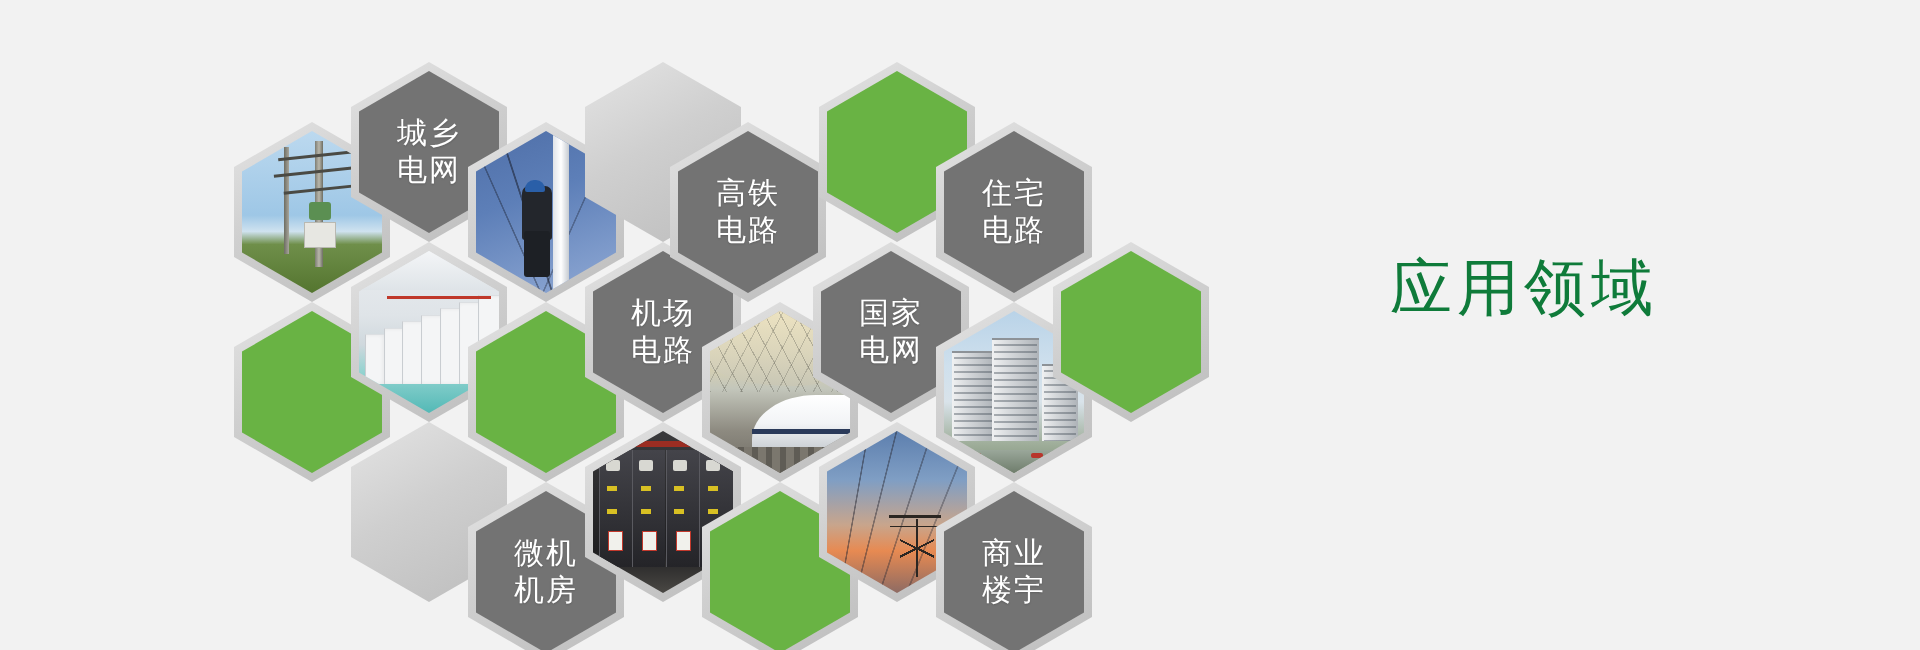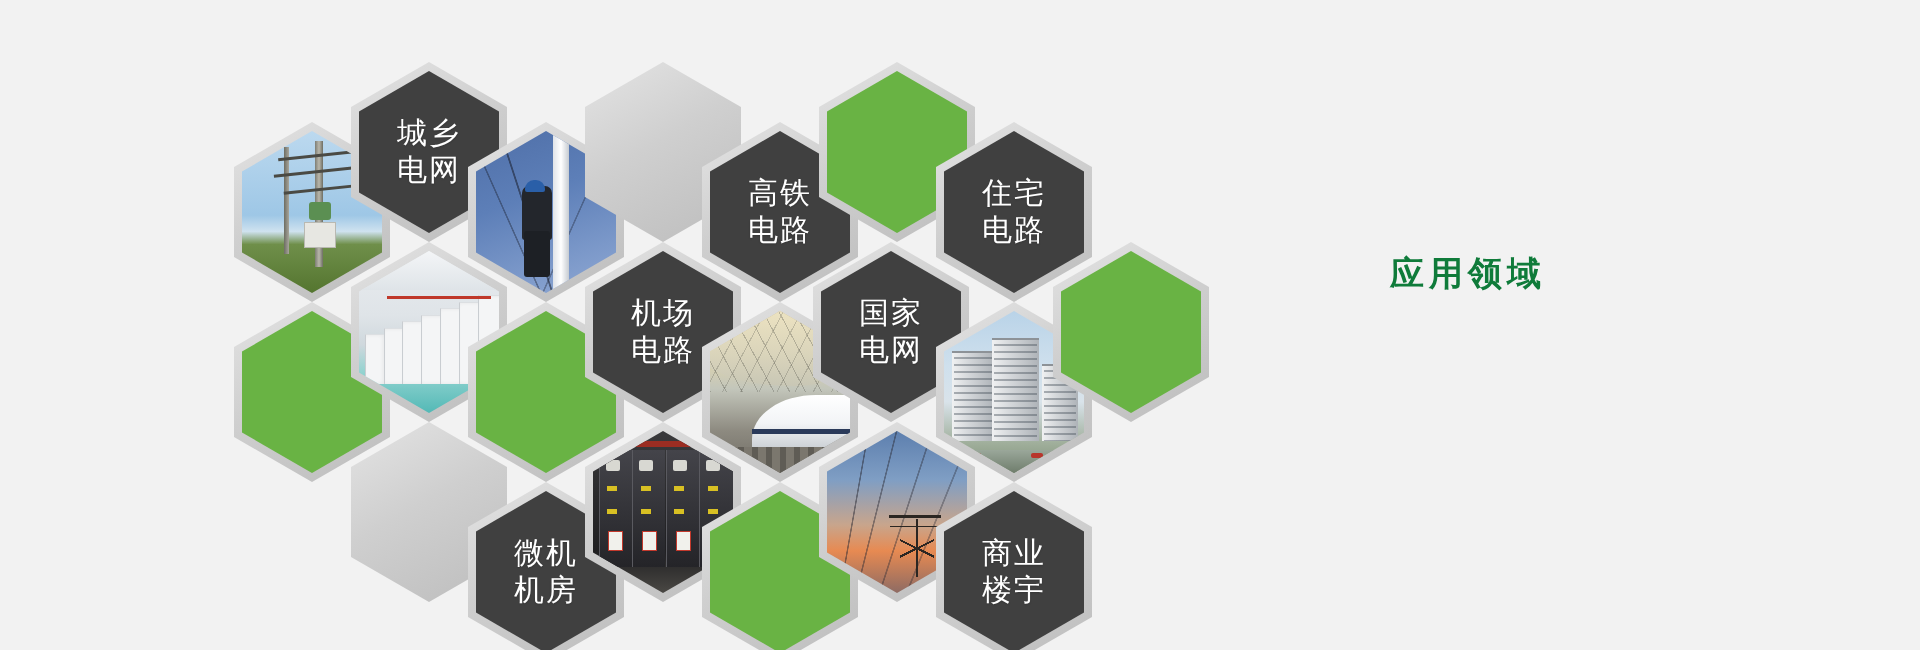--- a/index.html
+++ b/index.html
@@ -58,21 +58,21 @@
     width: 140px;
     height: 162px;
     -webkit-clip-path: polygon(50% 0%, 100% 25%, 100% 75%, 50% 100%, 0% 75%, 0% 25%);
     clip-path: polygon(50% 0%, 100% 25%, 100% 75%, 50% 100%, 0% 75%, 0% 25%);
     overflow: hidden;
     display: flex;
     align-items: center;
     justify-content: center;
   }
 
-  .hex-inner.dark  { background: #404040; }
+  .hex-inner.dark  { background: #737373; }
   .hex-inner.light { background: #69b344; }
 
   .hex-label {
     color: #ffffff;
     font-size: 30px;
     line-height: 1.22;
     font-weight: 400;
     text-align: center;
     letter-spacing: 2px;
     white-space: pre-line;
@@ -292,26 +292,25 @@
 
   
   #title-block {
     position: absolute;
     left: 1390px;
     top: 255px;
     width: 430px;
   }
   #title-main {
     color: #0f7b3a;
-    font-size: 34px;
+    font-size: 62px;
     line-height: 1.08;
     letter-spacing: 5px;
     font-family: "DejaVu Sans", "Liberation Sans", sans-serif;
     white-space: nowrap;
-    font-weight: bold;
   }
   #title-sub {
     margin-top: 14px;
     color: #a8a8a8;
     font-size: 15.5px;
     letter-spacing: 2.1px;
     font-family: "Liberation Sans", sans-serif;
     white-space: nowrap;
   }
 </style>
@@ -415,21 +414,21 @@
             <span class="yellow" style="left:58%;top:48%"></span>
             <span class="tag" style="left:59%;top:62%"></span>
             <span class="panel" style="left:76%;width:23%"></span>
             <span class="meter" style="left:81%;top:18%"></span>
             <span class="yellow" style="left:82%;top:34%"></span>
             <span class="yellow" style="left:82%;top:48%"></span>
             <span class="tag" style="left:83%;top:62%"></span>
           </div>
         </div>
       </div>
-      <div class="hex-wrap" style="left: 702px; top: 122px;">
+      <div class="hex-wrap" style="left: 670px; top: 122px;">
         <div class="hex-frame soft"></div>
         <div class="hex-inner dark">
           <div class="hex-label">高铁
 电路</div>
         </div>
       </div>
       <div class="hex-wrap" style="left: 702px; top: 302px;">
         <div class="hex-frame soft"></div>
         <div class="hex-inner">
           <div class="photo ph-train">

